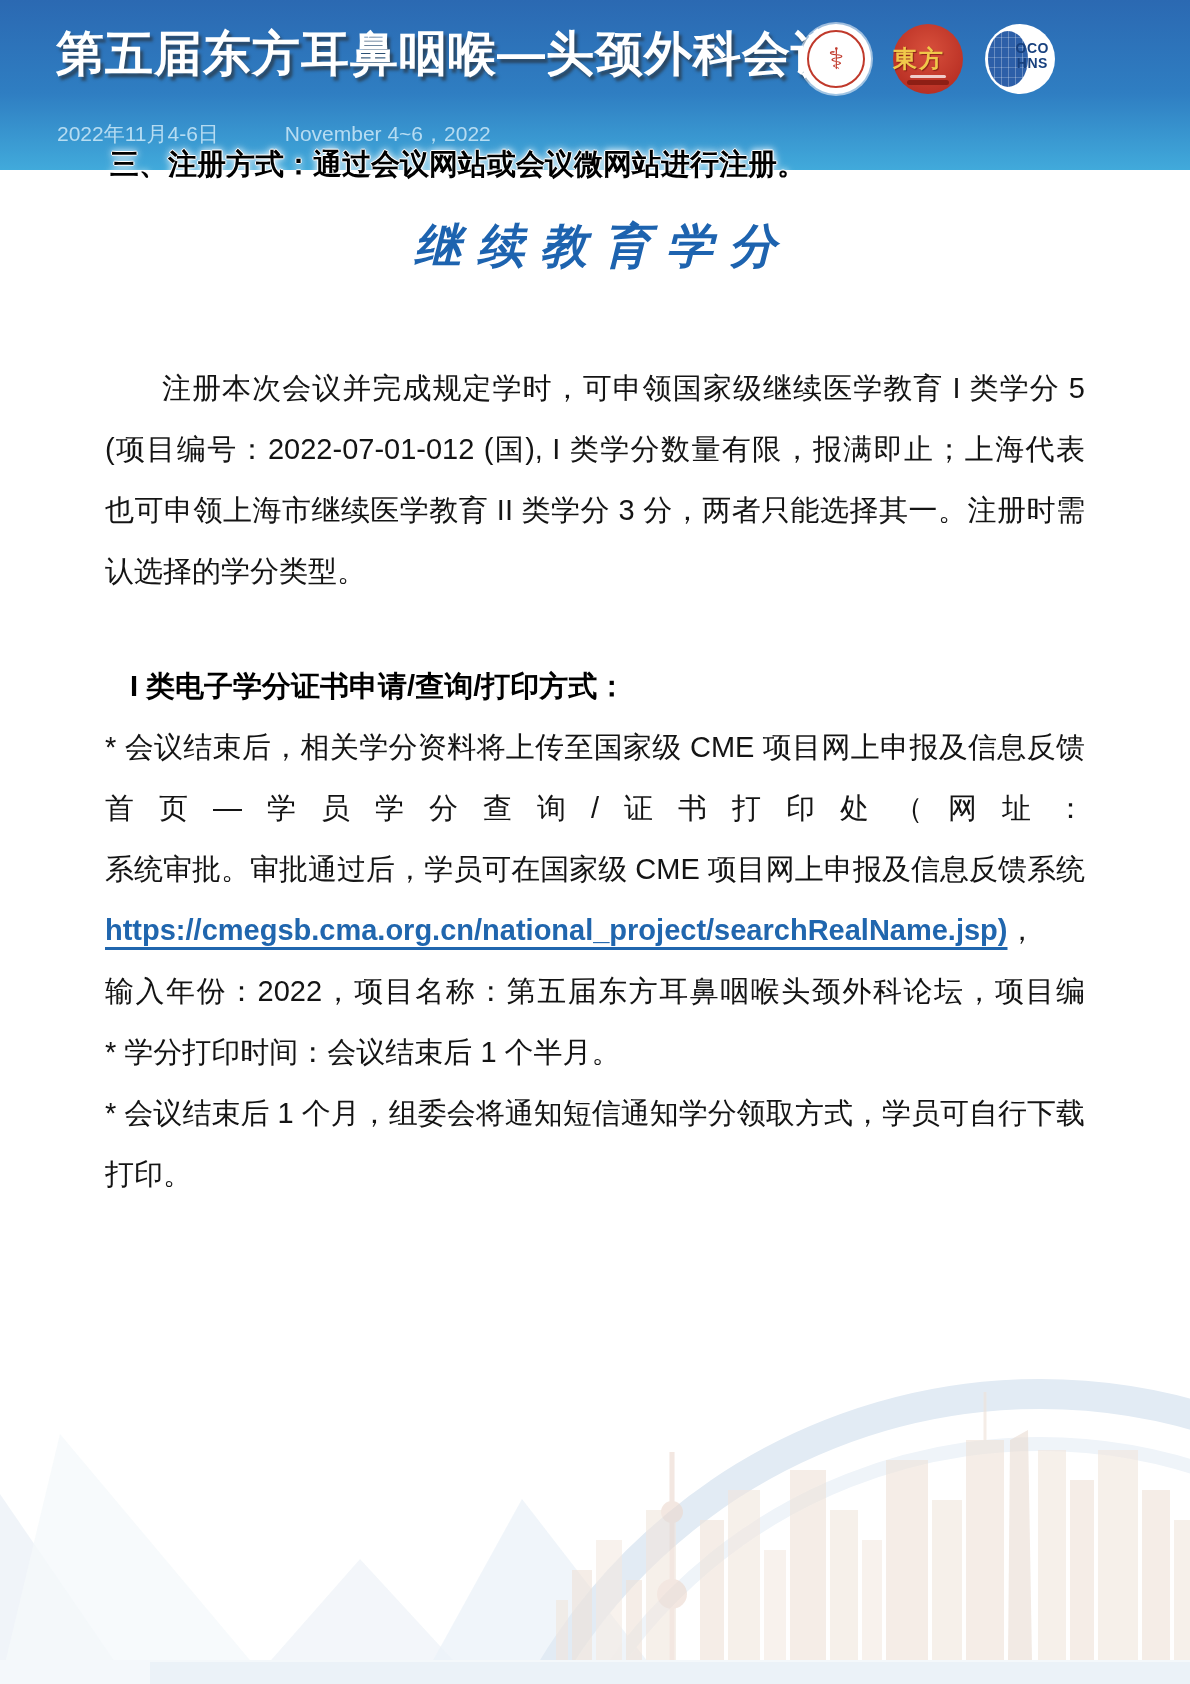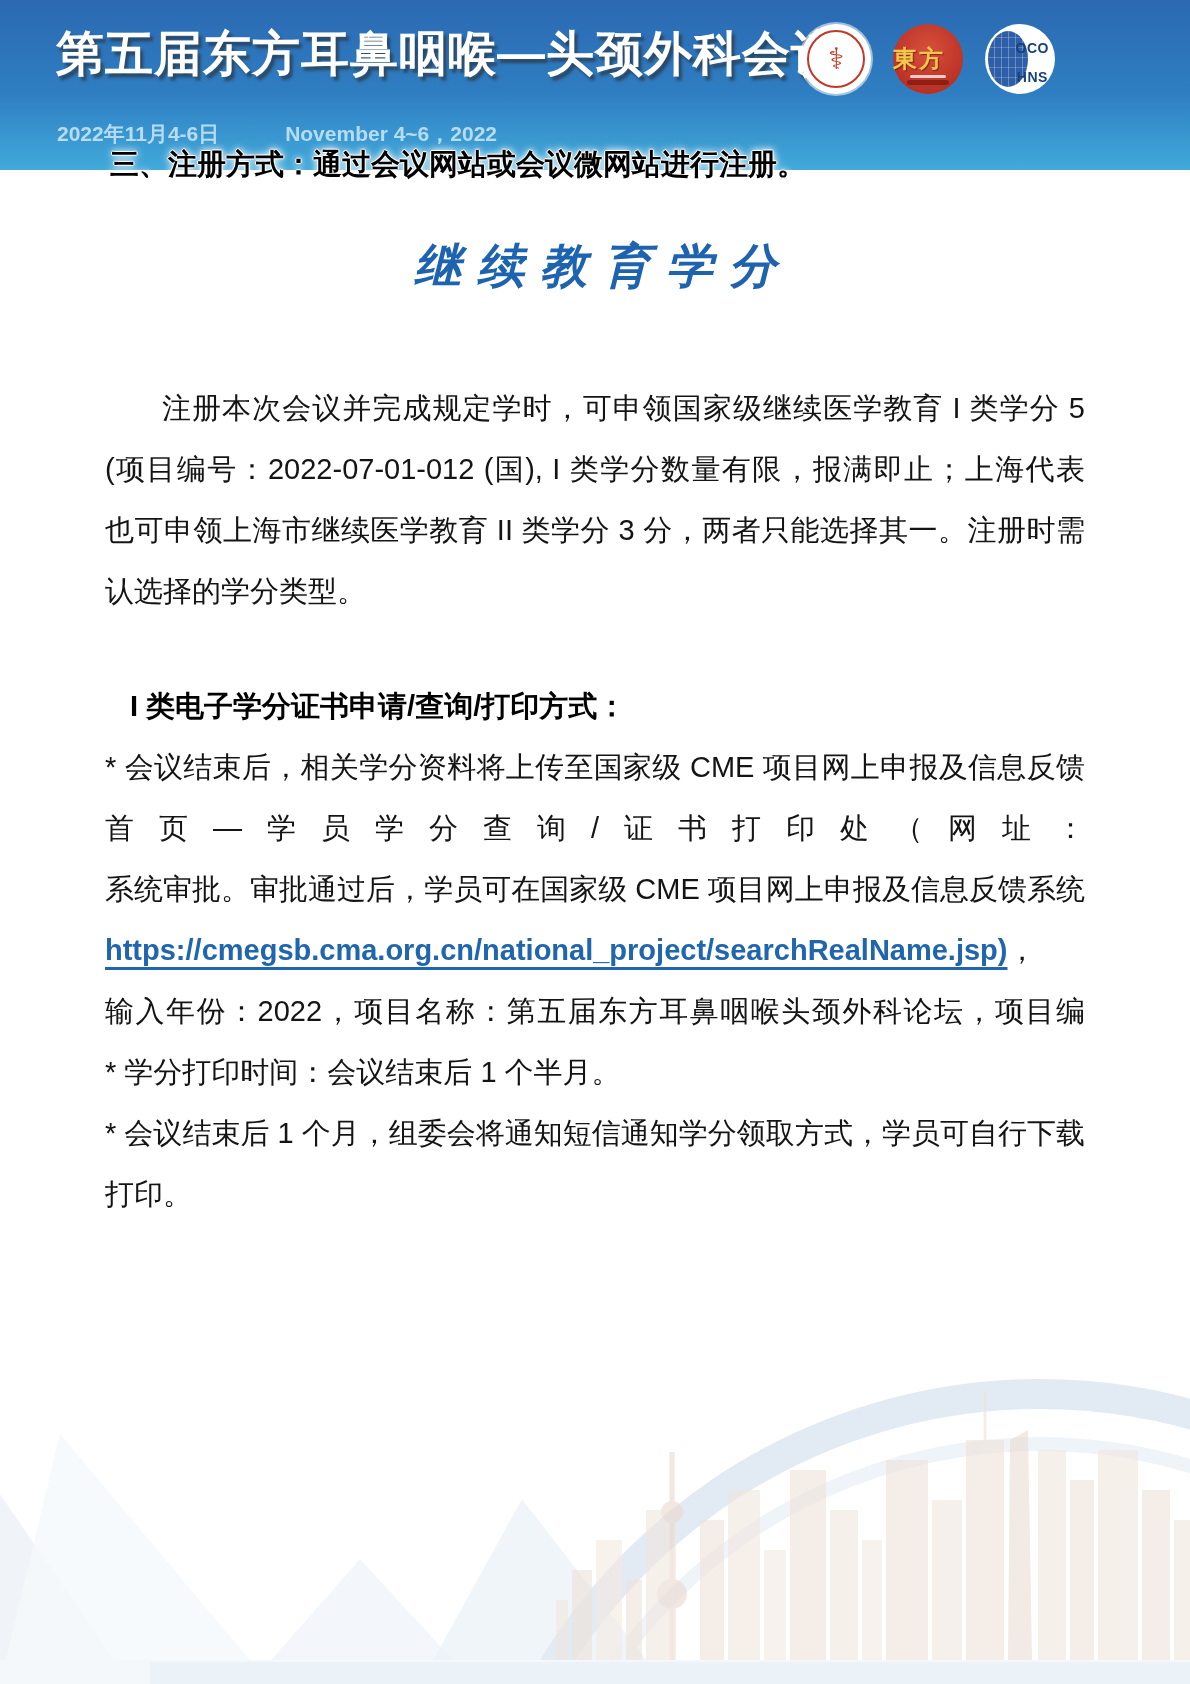--- a/index.html
+++ b/index.html
@@ -15,21 +15,21 @@
   .title-cn{
     position:absolute;left:56px;top:22px;font-size:48px;font-weight:bold;color:#fff;
     letter-spacing:1px;white-space:nowrap;text-shadow:3px 4px 3px rgba(40,40,40,.6);
   }
   .title-en{
     position:absolute;left:57px;top:86px;font-size:22px;font-weight:bold;color:#fff;
     white-space:nowrap;text-shadow:1px 1px 2px rgba(0,0,0,.35);
   }
   .title-en sup{font-size:13px;}
   .date-row{
-    position:absolute;left:57px;top:120px;font-size:21px;font-weight:bold;
+    position:absolute;left:57px;top:120px;font-size:21px;font-weight:normal;
     color:rgba(214,238,250,.8);white-space:nowrap;
   }
   .date-row .date-en{margin-left:60px;}
   
   .logos{position:absolute;top:24px;right:135px;display:flex;gap:22px;}
   .logo{width:70px;height:70px;border-radius:50%;position:relative;flex:0 0 auto;}
   .sma{background:#fff;display:flex;align-items:center;justify-content:center;box-shadow:0 0 0 2px rgba(255,255,255,.55);}
   .sma-ring{width:54px;height:54px;border:2px solid #c0392b;border-radius:50%;display:flex;align-items:center;justify-content:center;}
   .sma-sym{font-size:30px;color:#c0392b;line-height:1;}
   .df{background:radial-gradient(circle at 50% 38%,#d8503c 0%,#bb3226 70%,#a82a20 100%);display:flex;align-items:center;justify-content:flex-start;}
@@ -37,30 +37,30 @@
   .df-stroke{position:absolute;bottom:9px;left:14px;width:42px;height:5px;background:#8e1f15;border-radius:3px;}
   .df-cap{position:absolute;bottom:16px;left:17px;width:36px;height:3px;background:rgba(255,255,255,.75);border-radius:2px;}
   .oco{background:#fff;overflow:hidden;}
   .oco-globe{
     position:absolute;left:3px;top:7px;width:40px;height:56px;border-radius:50%;
     background:#2d5fa8;
     background-image:repeating-linear-gradient(90deg,transparent 0 6px,rgba(255,255,255,.28) 6px 7px),
                      repeating-linear-gradient(0deg,transparent 0 9px,rgba(255,255,255,.22) 9px 10px);
   }
   .oco-text{position:absolute;right:6px;top:17px;display:flex;flex-direction:column;align-items:center;
-    color:#17407e;font-weight:bold;font-size:14px;line-height:15px;letter-spacing:.5px;gap:14px;}
+    color:#17407e;font-weight:bold;font-size:14px;line-height:15px;letter-spacing:.5px;}
   
   .section-heading{
     position:relative;z-index:2;margin:-26px 8px 0 110px;height:40px;line-height:40px;
     font-size:29px;font-weight:bold;color:#000;white-space:nowrap;
     text-shadow:1px 0 0 #fff,-1px 0 0 #fff,0 1px 0 #fff,0 -1px 0 #fff,0 0 6px #fff,0 0 10px #fff;
   }
   
   .cal-title{
-    position:relative;z-index:2;margin-top:52px;height:60px;line-height:60px;text-align:center;
+    position:relative;z-index:2;margin-top:32px;height:60px;line-height:60px;text-align:center;
     font-size:47px;font-weight:bold;color:var(--title-blue,#1d63af);letter-spacing:16px;padding-left:16px;
     font-family:"DejaVu Serif","Liberation Serif",serif;font-style:italic;
   }
   
   .content{position:relative;z-index:2;margin:82px 105px 0 105px;font-size:29px;}
   .line{height:61px;line-height:61px;text-align:justify;white-space:nowrap;}
   .line.fill{white-space:normal;text-align-last:justify;overflow:hidden;}
   .line.indent{text-indent:57px;}
   .line.bold{font-weight:bold;color:#000;margin-left:25px;}
   .line.gap-top{margin-top:54px;}

